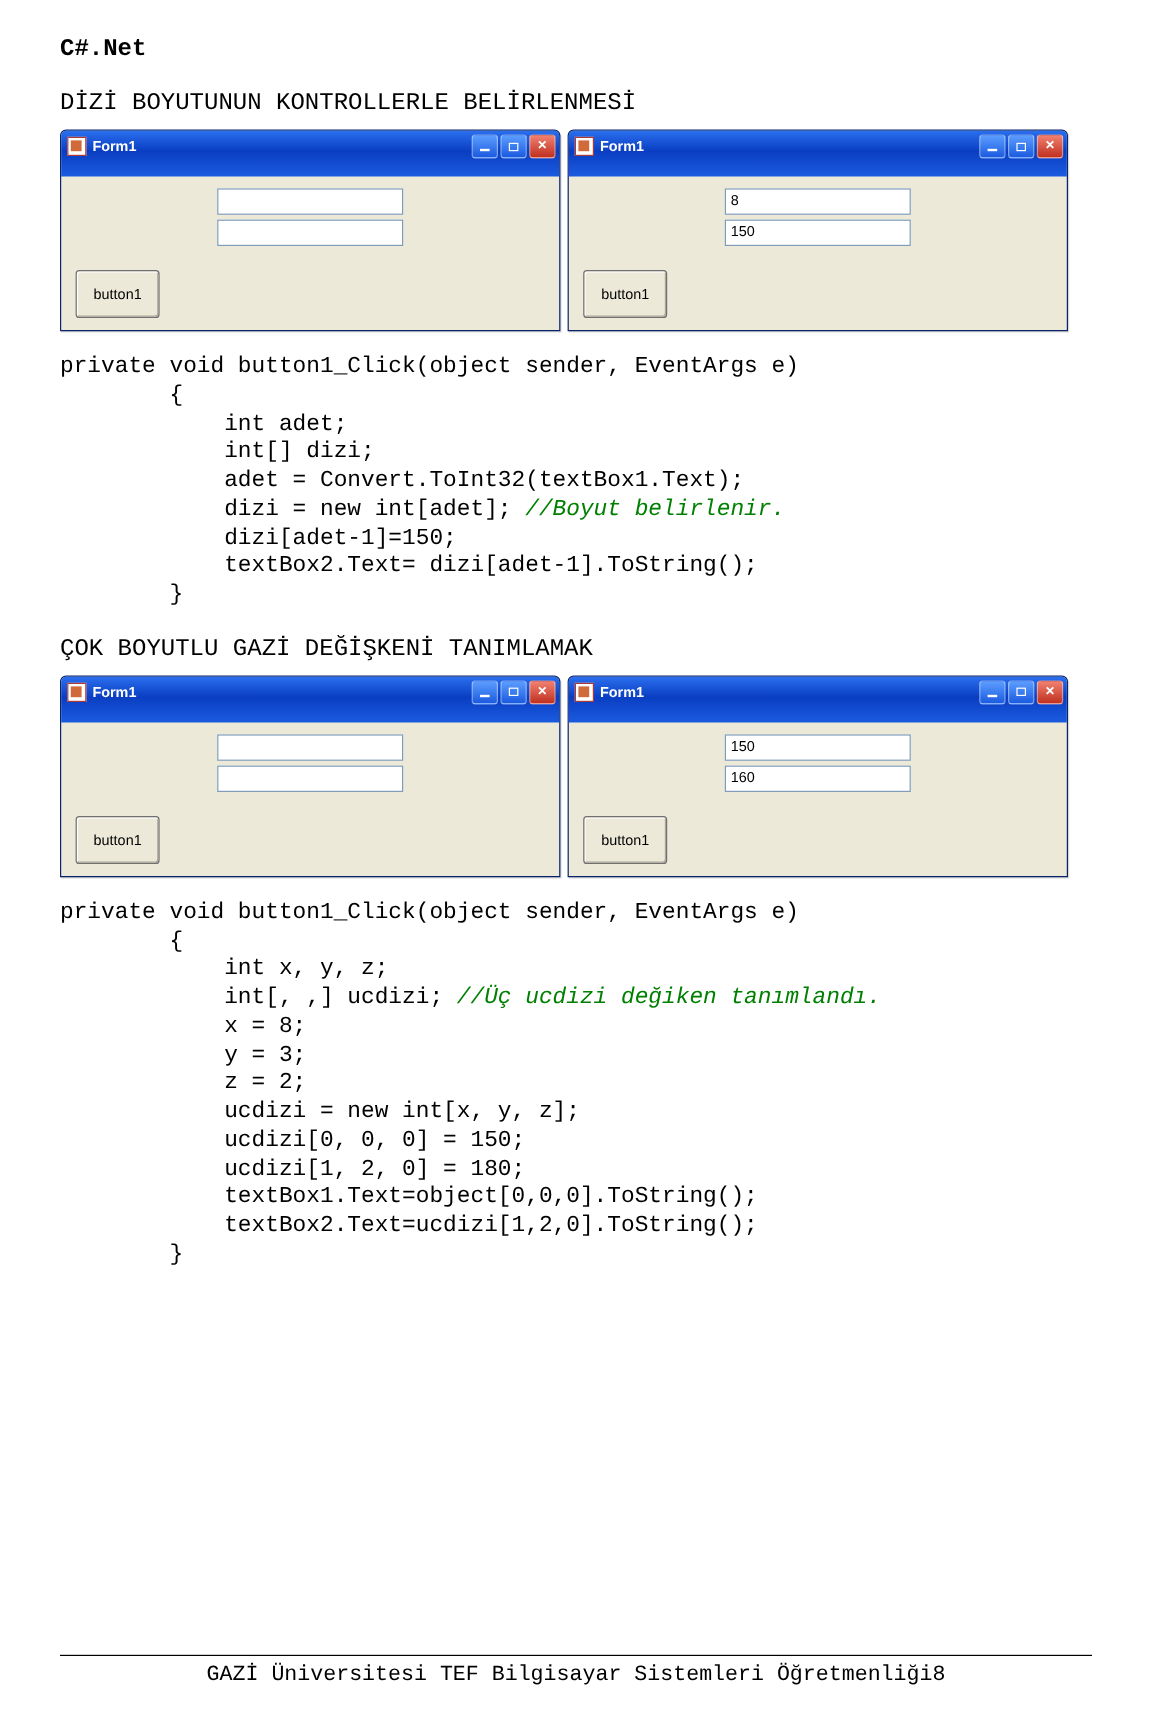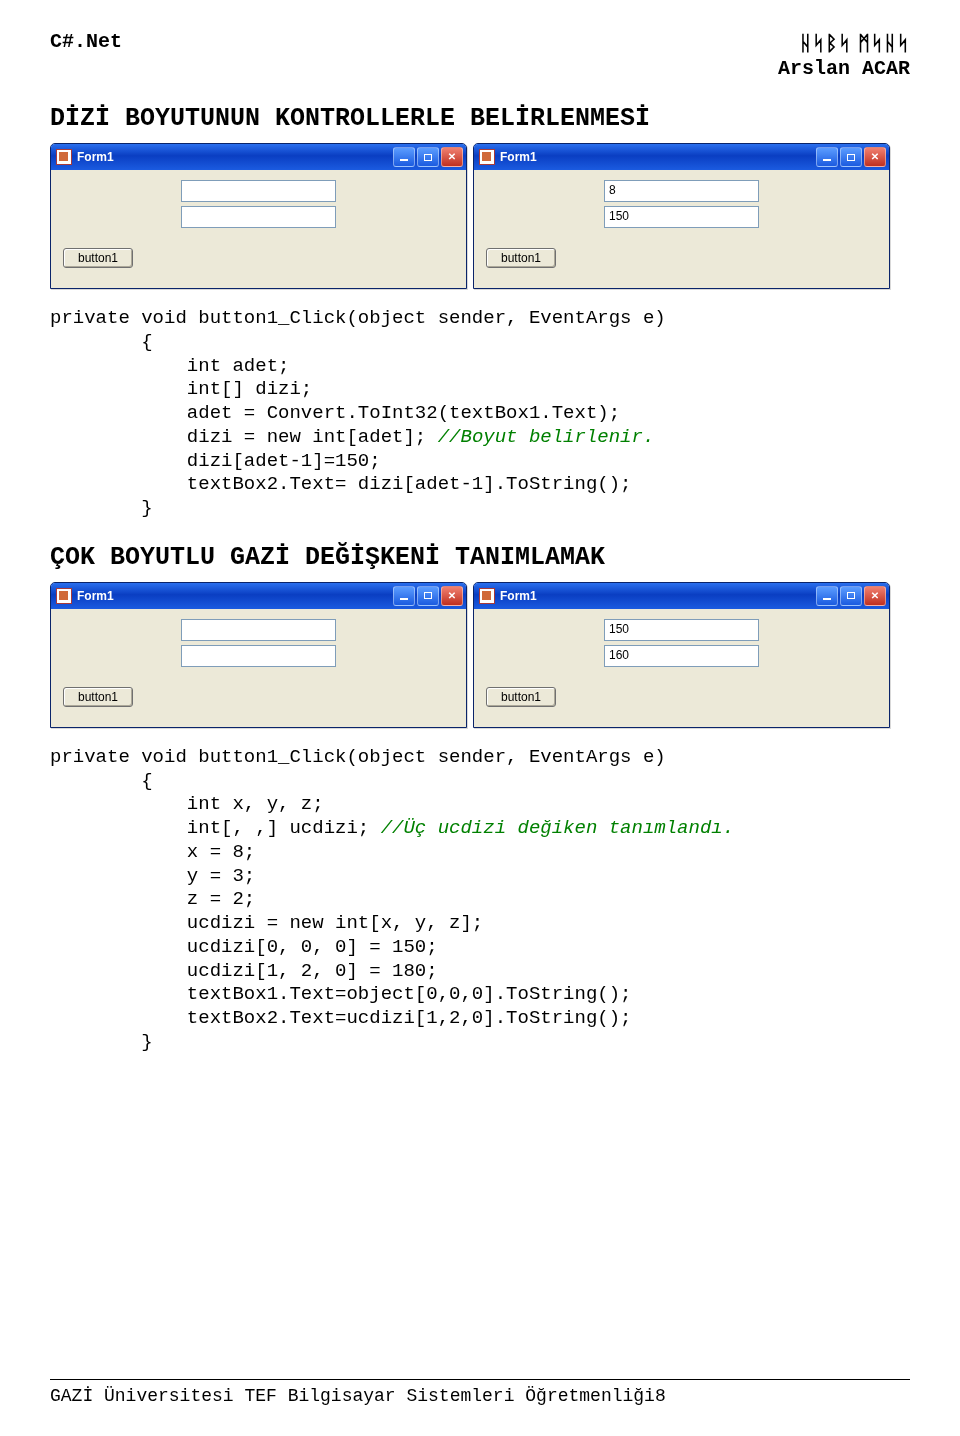--- a/index.html
+++ b/index.html
@@ -31,43 +31,43 @@
     font-weight: bold;
     font-size: 20px;
     line-height: 1.3;
   }
   .header-right .stylized {
     font-family: sans-serif;
     letter-spacing: 1px;
   }
   .section-title {
     font-family: "Courier New", monospace;
-    font-weight: bold;
-    font-size: 25px;
+    font-weight: normal;
+    font-size: 20px;
     margin: 22px 0 10px 0;
   }
   .forms-row {
     display: flex;
     gap: 6px;
     margin-bottom: 18px;
   }
   .winform {
     width: 415px;
     background: #ece9d8;
     border: 1px solid #0a246a;
     border-radius: 5px 5px 0 0;
     box-shadow: 1px 1px 0 rgba(0,0,0,0.15);
   }
   .titlebar {
     display: flex;
     align-items: center;
     height: 26px;
     background: linear-gradient(to bottom, #2a6fee 0%, #0a3ec2 45%, #1b5be0 100%);
     border-radius: 4px 4px 0 0;
-    padding: 0 3px 0 5px;
+    padding: 0 3px 12px 5px;
   }
   .app-icon {
     width: 14px;
     height: 14px;
     background: #fff;
     border: 1px solid #a83a3a;
     margin-right: 5px;
     position: relative;
   }
   .app-icon::after {
@@ -123,21 +123,21 @@
     border: 1px solid #7f9db9;
     padding: 2px 4px;
     font-family: "Microsoft Sans Serif", sans-serif;
     font-size: 12px;
     box-sizing: border-box;
   }
   .wf-button {
     display: inline-block;
     margin-top: 16px;
     margin-left: 2px;
-    padding: 2px 14px;
+    padding: 12px 14px;
     font-family: "Microsoft Sans Serif", sans-serif;
     font-size: 12px;
     background: #ece9d8;
     border: 1px solid #707070;
     border-radius: 3px;
     box-shadow: inset 1px 1px 0 #fff, inset -1px -1px 0 #aca899;
   }
   pre.code {
     font-family: "Courier New", monospace;
     font-size: 19px;
@@ -151,36 +151,32 @@
     left: 50px;
     right: 50px;
     bottom: 30px;
   }
   .footer-line {
     border-top: 1px solid #000;
     margin-bottom: 6px;
   }
   .footer-row {
     display: flex;
-    justify-content: flex-start;
+    justify-content: center;
     font-family: "Courier New", monospace;
     font-size: 18px;
   }
 </style>
 </head>
 <body>
 
 <div class="page">
 
   <div class="header">
     <div class="header-left">C#.Net</div>
-    <div class="header-right">
-      <div class="stylized">ᚺᛋᛒᛋ ᛗᛋᚺᛋ</div>
-      <div>Arslan ACAR</div>
-    </div>
   </div>
 
   <div class="section-title">DİZİ BOYUTUNUN KONTROLLERLE BELİRLENMESİ</div>
 
   <div class="forms-row">
 
     <div class="winform">
       <div class="titlebar">
         <span class="app-icon"></span>
         <span class="titlebar-text">Form1</span>

